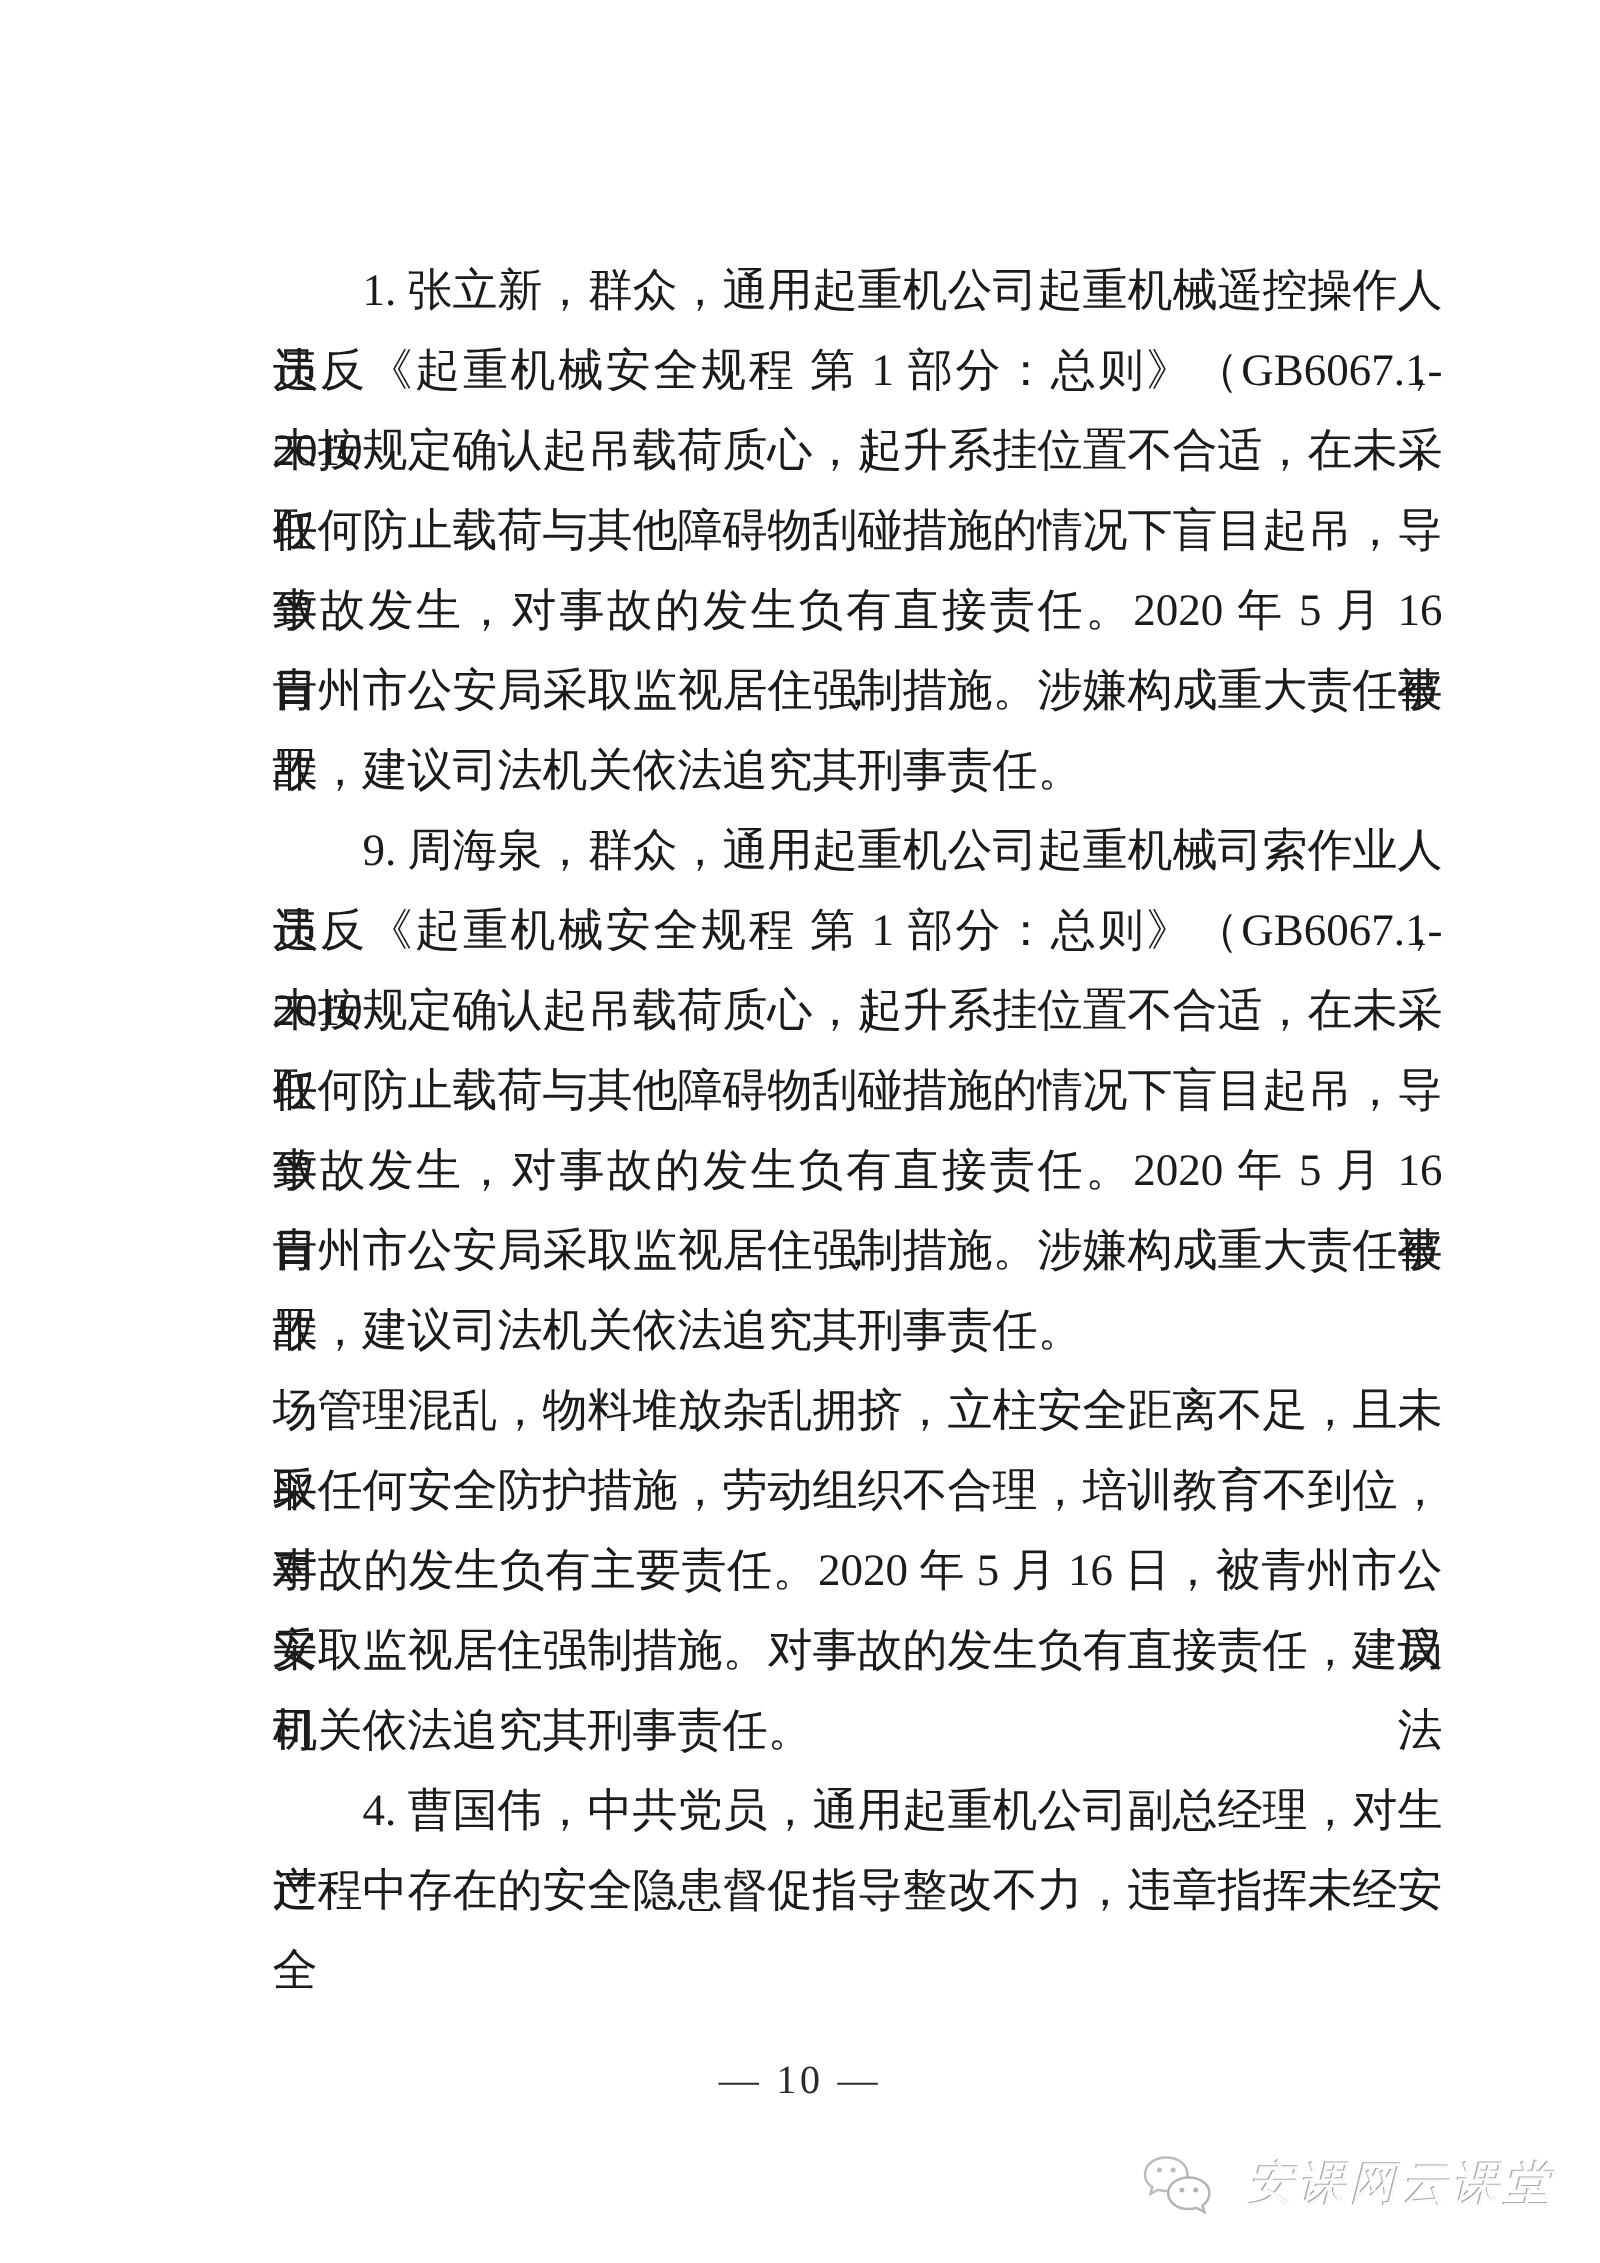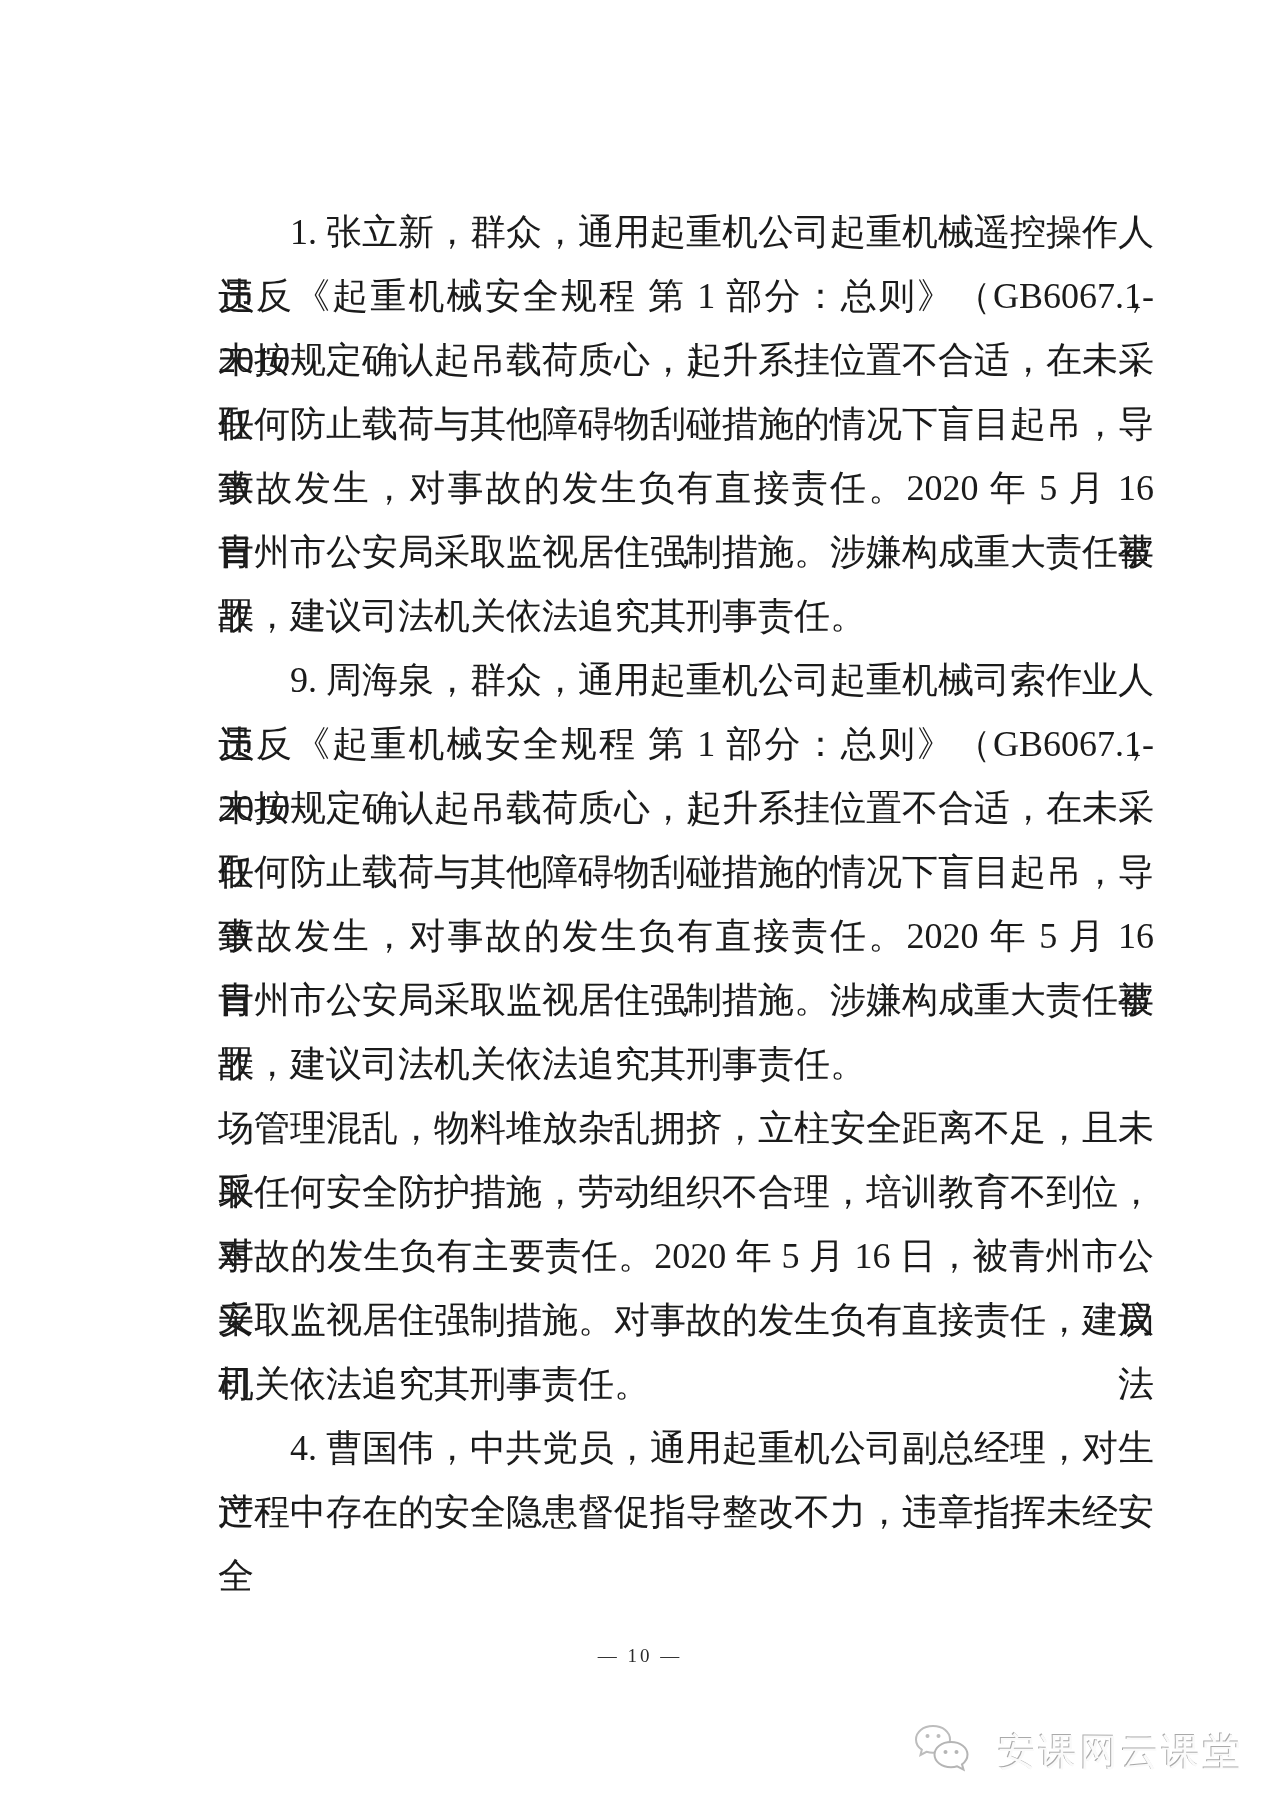--- a/index.html
+++ b/index.html
@@ -41,31 +41,32 @@
   .line.short {
     text-align: left;
     text-align-last: left;
   }
   .page-number {
     position: absolute;
     top: 1645px;
     left: 0;
     width: 100%;
     text-align: center;
-    font-size: 19px;
+    font-size: 32px;
     color: #2a2a2a;
     letter-spacing: 3px;
   }
   .watermark {
     position: absolute;
     top: 1722px;
     right: 36px;
     display: flex;
-    align-items: flex-end;
+    align-items: flex-start;
     gap: 25px;
+    font-style: italic;
   }
   .watermark-icon {
     width: 62px;
     height: 56px;
     flex: 0 0 auto;
   }
   .watermark-text {
     font-family: "Liberation Sans", "DejaVu Sans", sans-serif;
     font-size: 38px;
     letter-spacing: 3px;

